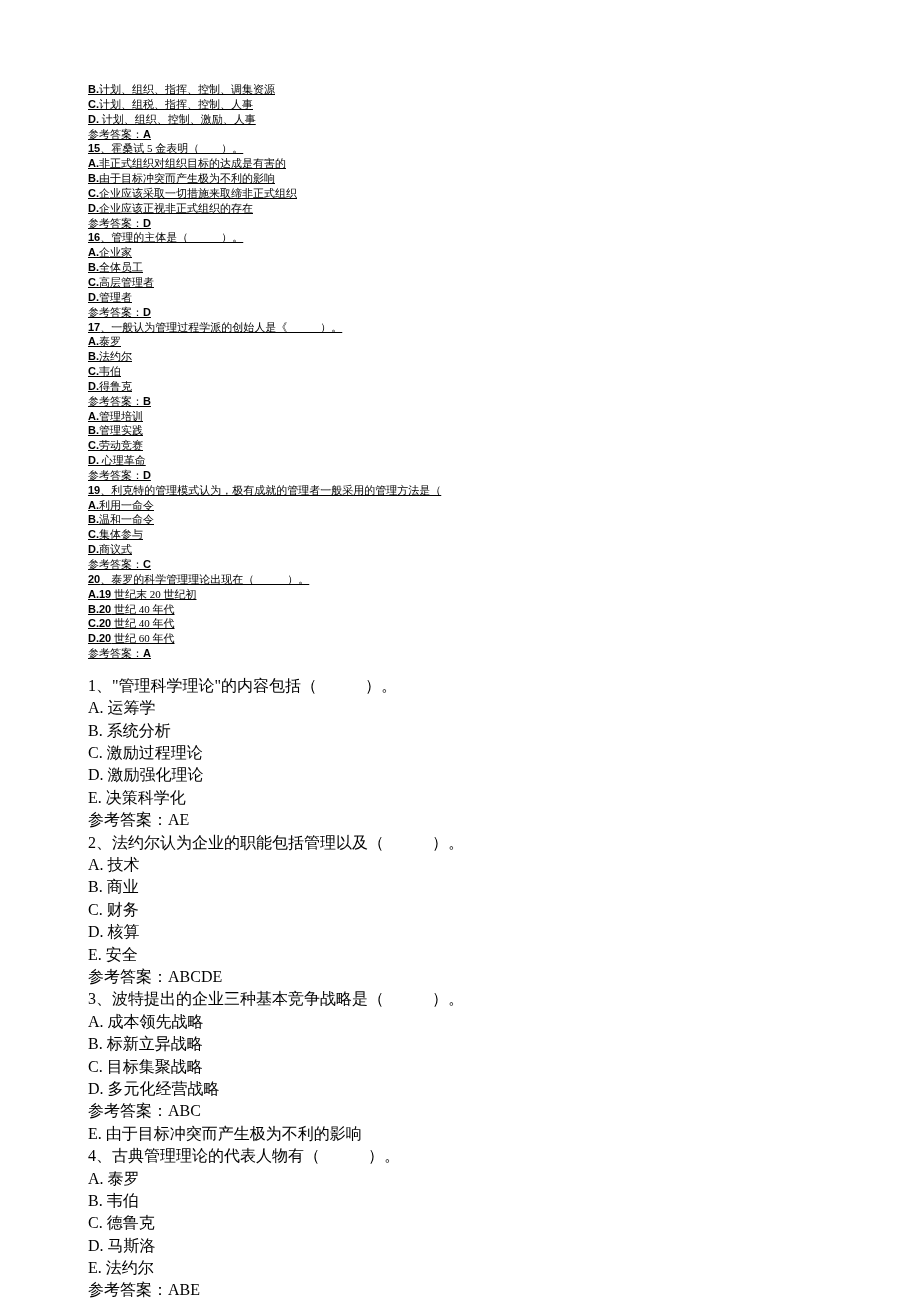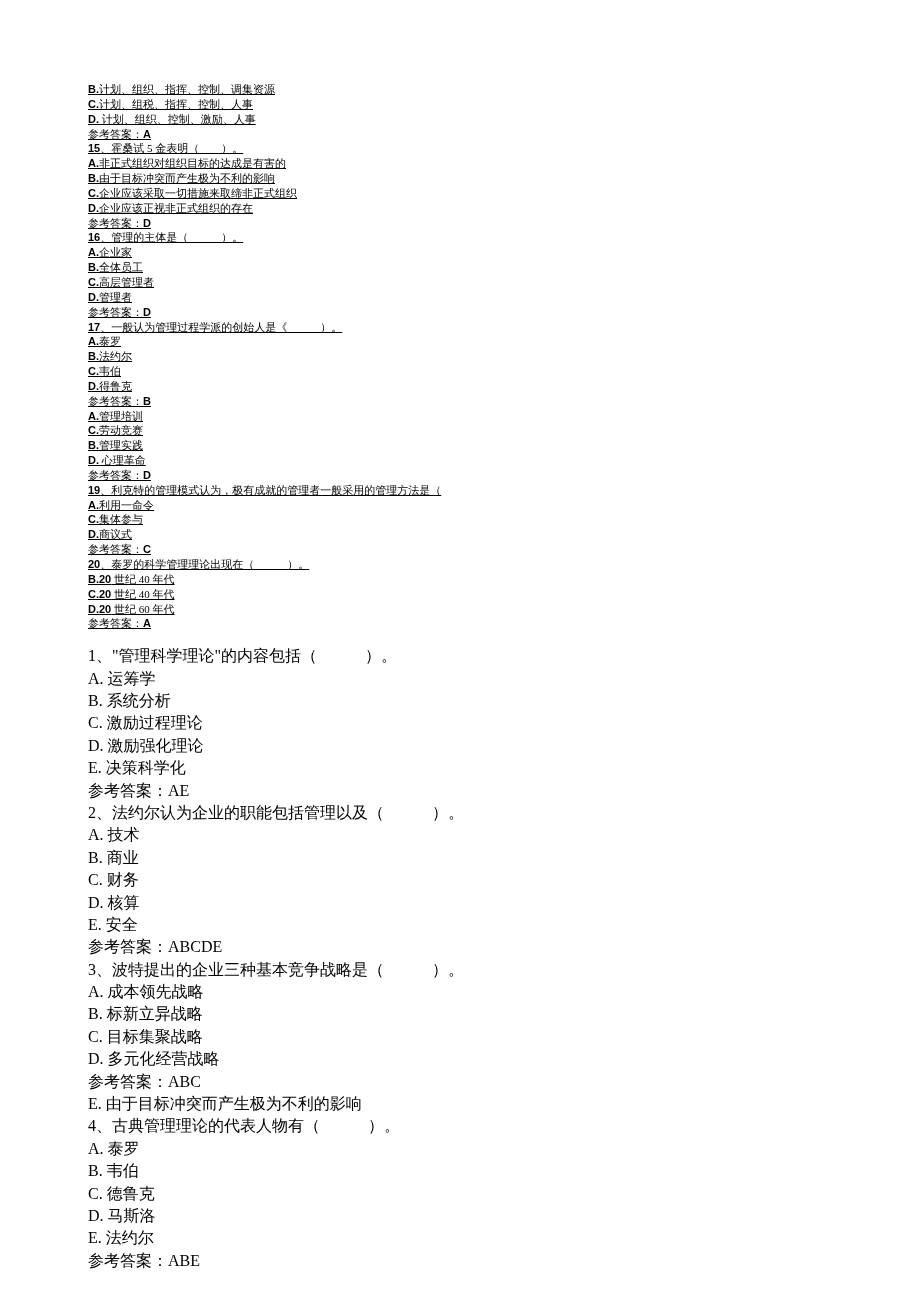--- a/index.html
+++ b/index.html
@@ -53,32 +53,34 @@
   <span class="line"><span>参考答案：</span><span class="bold">D</span></span>
 
   <span class="line"><span class="bold">17</span><span>、一般认为管理过程学派的创始人是《　　　）。</span></span>
   <span class="line"><span class="bold">A.</span><span>泰罗</span></span>
   <span class="line"><span class="bold">B.</span><span>法约尔</span></span>
   <span class="line"><span class="bold">C.</span><span>韦伯</span></span>
   <span class="line"><span class="bold">D.</span><span>得鲁克</span></span>
   <span class="line"><span>参考答案：</span><span class="bold">B</span></span>
 
   <span class="line"><span class="bold">A.</span><span>管理培训</span></span>
+  <span class="line"><span class="bold">B.</span><span>管理实践</span></span>
   <span class="line"><span class="bold">C.</span><span>劳动竞赛</span></span>
-  <span class="line"><span class="bold">B.</span><span>管理实践</span></span>
   <span class="line"><span class="bold">D.</span><span> 心理革命</span></span>
   <span class="line"><span>参考答案：</span><span class="bold">D</span></span>
 
   <span class="line"><span class="bold">19</span><span>、利克特的管理模式认为，极有成就的管理者一般采用的管理方法是（</span></span>
   <span class="line"><span class="bold">A.</span><span>利用一命令</span></span>
+  <span class="line"><span class="bold">B.</span><span>温和一命令</span></span>
   <span class="line"><span class="bold">C.</span><span>集体参与</span></span>
   <span class="line"><span class="bold">D.</span><span>商议式</span></span>
   <span class="line"><span>参考答案：</span><span class="bold">C</span></span>
 
   <span class="line"><span class="bold">20</span><span>、泰罗的科学管理理论出现在（　　　）。</span></span>
+  <span class="line"><span class="bold">A.19</span><span> 世纪末 20 世纪初</span></span>
   <span class="line"><span class="bold">B.20</span><span> 世纪 40 年代</span></span>
   <span class="line"><span class="bold">C.20</span><span> 世纪 40 年代</span></span>
   <span class="line"><span class="bold">D.20</span><span> 世纪 60 年代</span></span>
   <span class="line"><span>参考答案：</span><span class="bold">A</span></span>
 </div>
 
 <div class="large-text">
 
   <span class="line">1、"管理科学理论"的内容包括（　　　）。</span>
   <span class="line">A. 运筹学</span>

